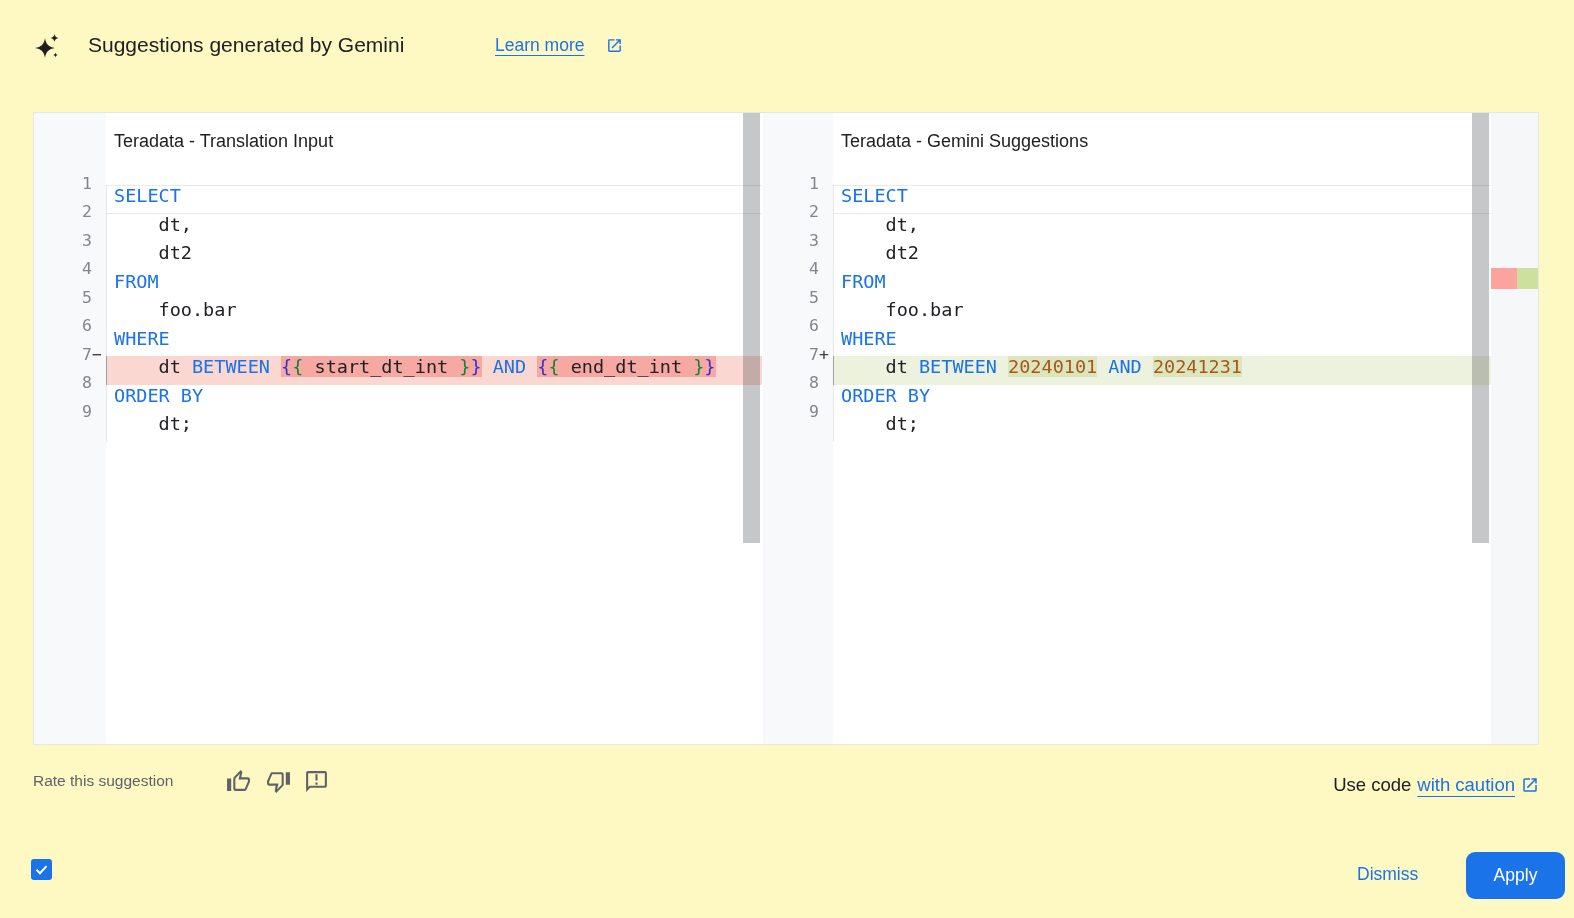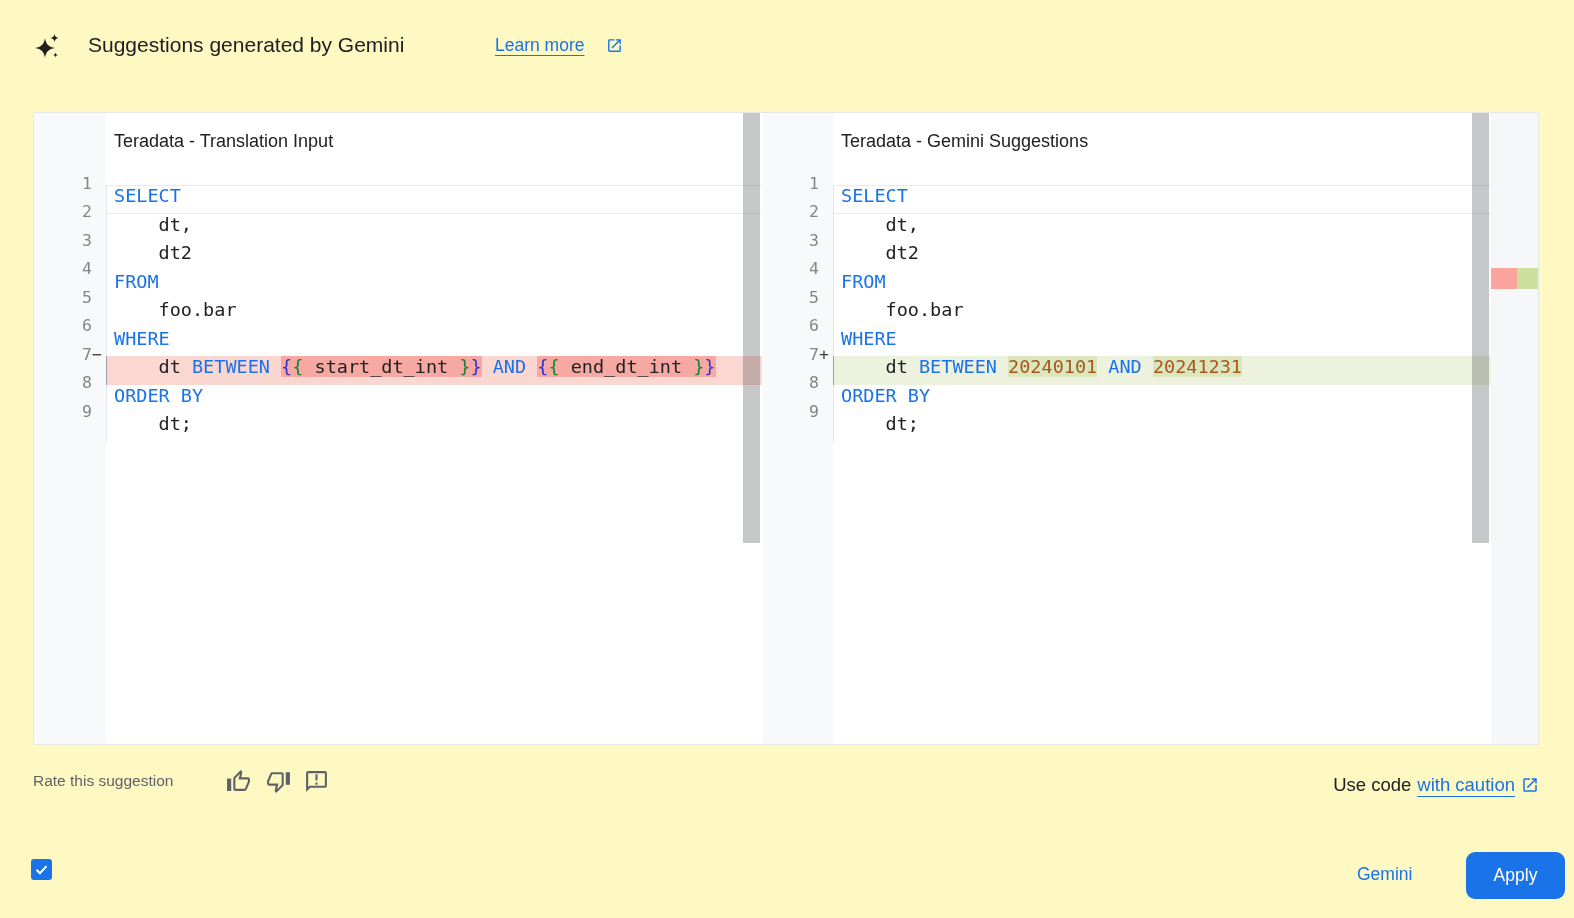--- a/index.html
+++ b/index.html
@@ -230,16 +230,16 @@
           <path d="M19 19H5V5h7V3H5a2 2 0 0 0-2 2v14a2 2 0 0 0 2 2h14a2 2 0 0 0 2-2v-7h-2v7zM14 3v2h3.59l-9.83 9.83 1.41 1.41L19 6.41V10h2V3h-7z"></path>
         </svg>
     </span>
   </div>
 
   <div class="checkbox">
     <svg viewBox="0 0 24 24">
       <path d="M4 12.5 L9.5 18 L20 6.5" fill="none" stroke="#ffffff" stroke-width="3.2"></path>
     </svg>
   </div>
-  <button class="dismiss-btn">Gemini</button>
+  <button class="dismiss-btn">Dismiss</button>
   <button class="apply-btn">Apply</button>
 
 </div>
 
 </body></html>

